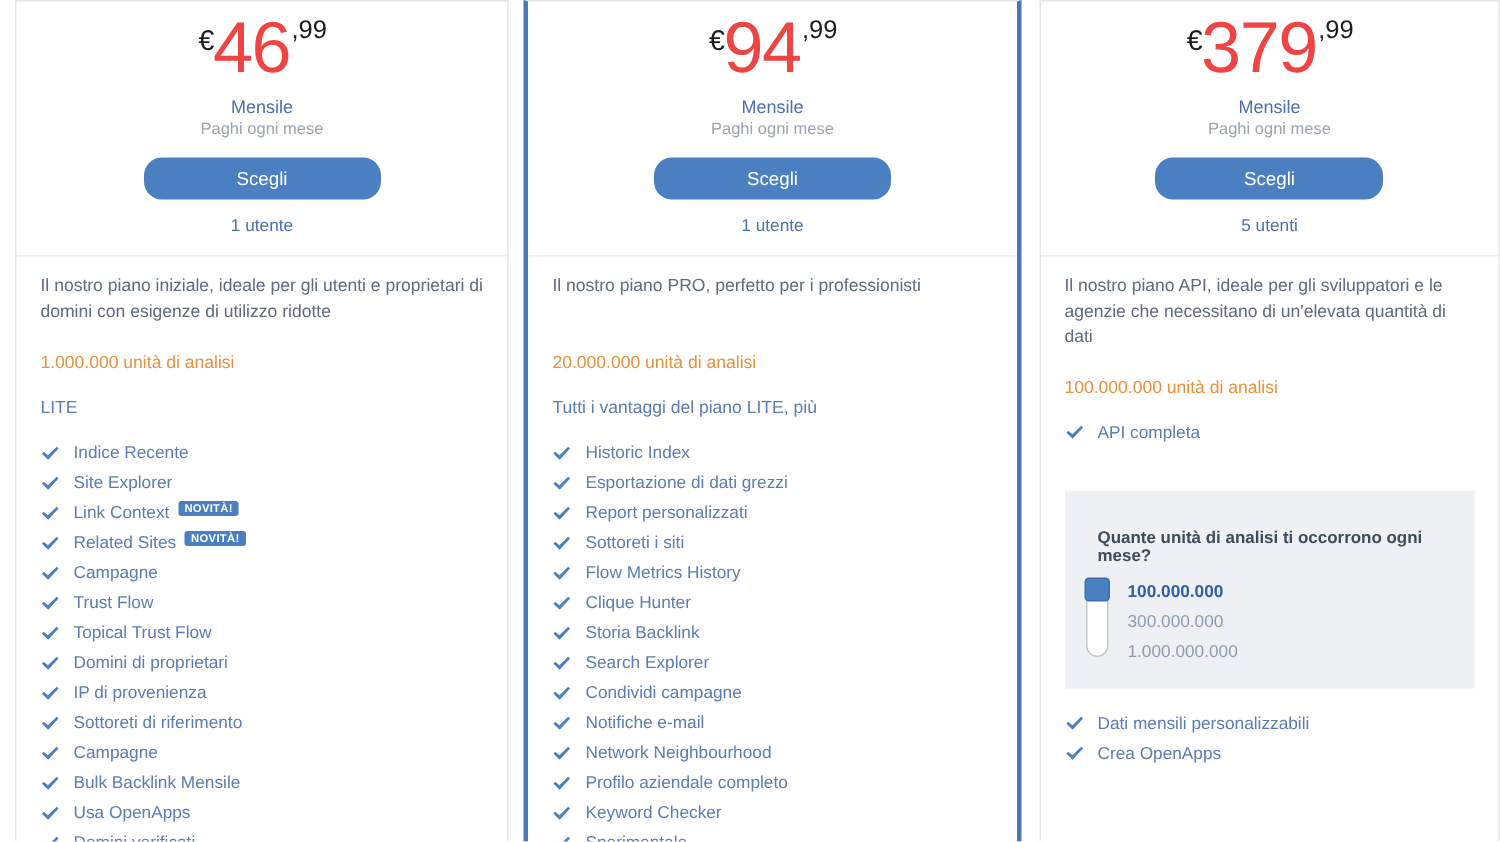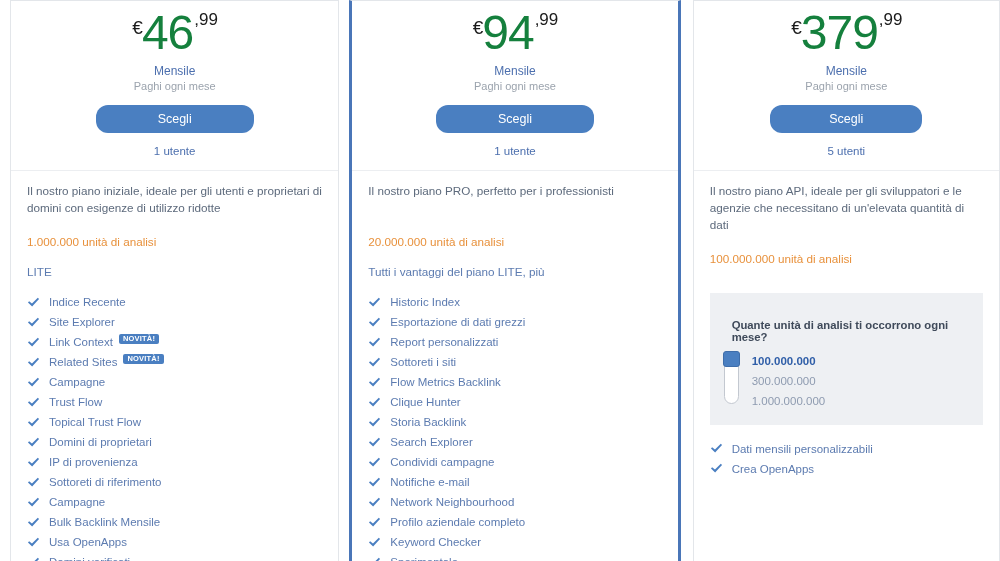--- a/index.html
+++ b/index.html
@@ -73,21 +73,21 @@
   .cur {
     font-size: 19px;
     color: #1b1b1b;
     vertical-align: top;
     position: relative;
     top: 9px;
     letter-spacing: -1px;
   }
   .amount {
     font-size: 48px;
-    color: #15803d;
+    color: #ef4444;
     font-weight: 400;
     letter-spacing: -1px;
   }
   .cents {
     font-size: 17px;
     color: #1b1b1b;
     vertical-align: top;
     position: relative;
     top: 2px;
     left: 1px;
@@ -441,21 +441,21 @@
               </svg>
             </span>
             <span>Sottoreti i siti</span>
           </li>
           <li class="feat">
             <span class="check">
               <svg viewBox="0 0 16 16" width="13" height="13">
                 <path d="M1.2 8.1 L2.6 6.4 L6.1 9.2 L13.3 2.2 L14.8 3.6 L6.3 12.9 Z" fill="#4a7fc1"></path>
               </svg>
             </span>
-            <span>Flow Metrics Backlink</span>
+            <span>Flow Metrics History</span>
           </li>
           <li class="feat">
             <span class="check">
               <svg viewBox="0 0 16 16" width="13" height="13">
                 <path d="M1.2 8.1 L2.6 6.4 L6.1 9.2 L13.3 2.2 L14.8 3.6 L6.3 12.9 Z" fill="#4a7fc1"></path>
               </svg>
             </span>
             <span>Clique Hunter</span>
           </li>
           <li class="feat">
@@ -534,20 +534,30 @@
         </span>
       </div>
       <div class="period">Mensile</div>
       <div class="period-sub">Paghi ogni mese</div>
       <button class="choose-btn">Scegli</button>
       <div class="users">5 utenti</div>
     </div>
     <div class="plan-body">
       <div class="desc">Il nostro piano API, ideale per gli sviluppatori e le agenzie che necessitano di un'elevata quantità di dati</div>
       <div class="units">100.000.000 unità di analisi</div>
+      <ul class="feat-list">
+          <li class="feat">
+            <span class="check">
+              <svg viewBox="0 0 16 16" width="13" height="13">
+                <path d="M1.2 8.1 L2.6 6.4 L6.1 9.2 L13.3 2.2 L14.8 3.6 L6.3 12.9 Z" fill="#4a7fc1"></path>
+              </svg>
+            </span>
+            <span>API completa</span>
+          </li>
+        </ul>
 
       <div class="slider-box">
         <div class="slider-q">Quante unità di analisi ti occorrono ogni mese?</div>
         <div class="slider-wrap">
           <div class="track">
             <div class="handle"></div>
           </div>
           <div class="ticks">
               <div class="tick sel">100.000.000</div>
               <div class="tick">300.000.000</div>

